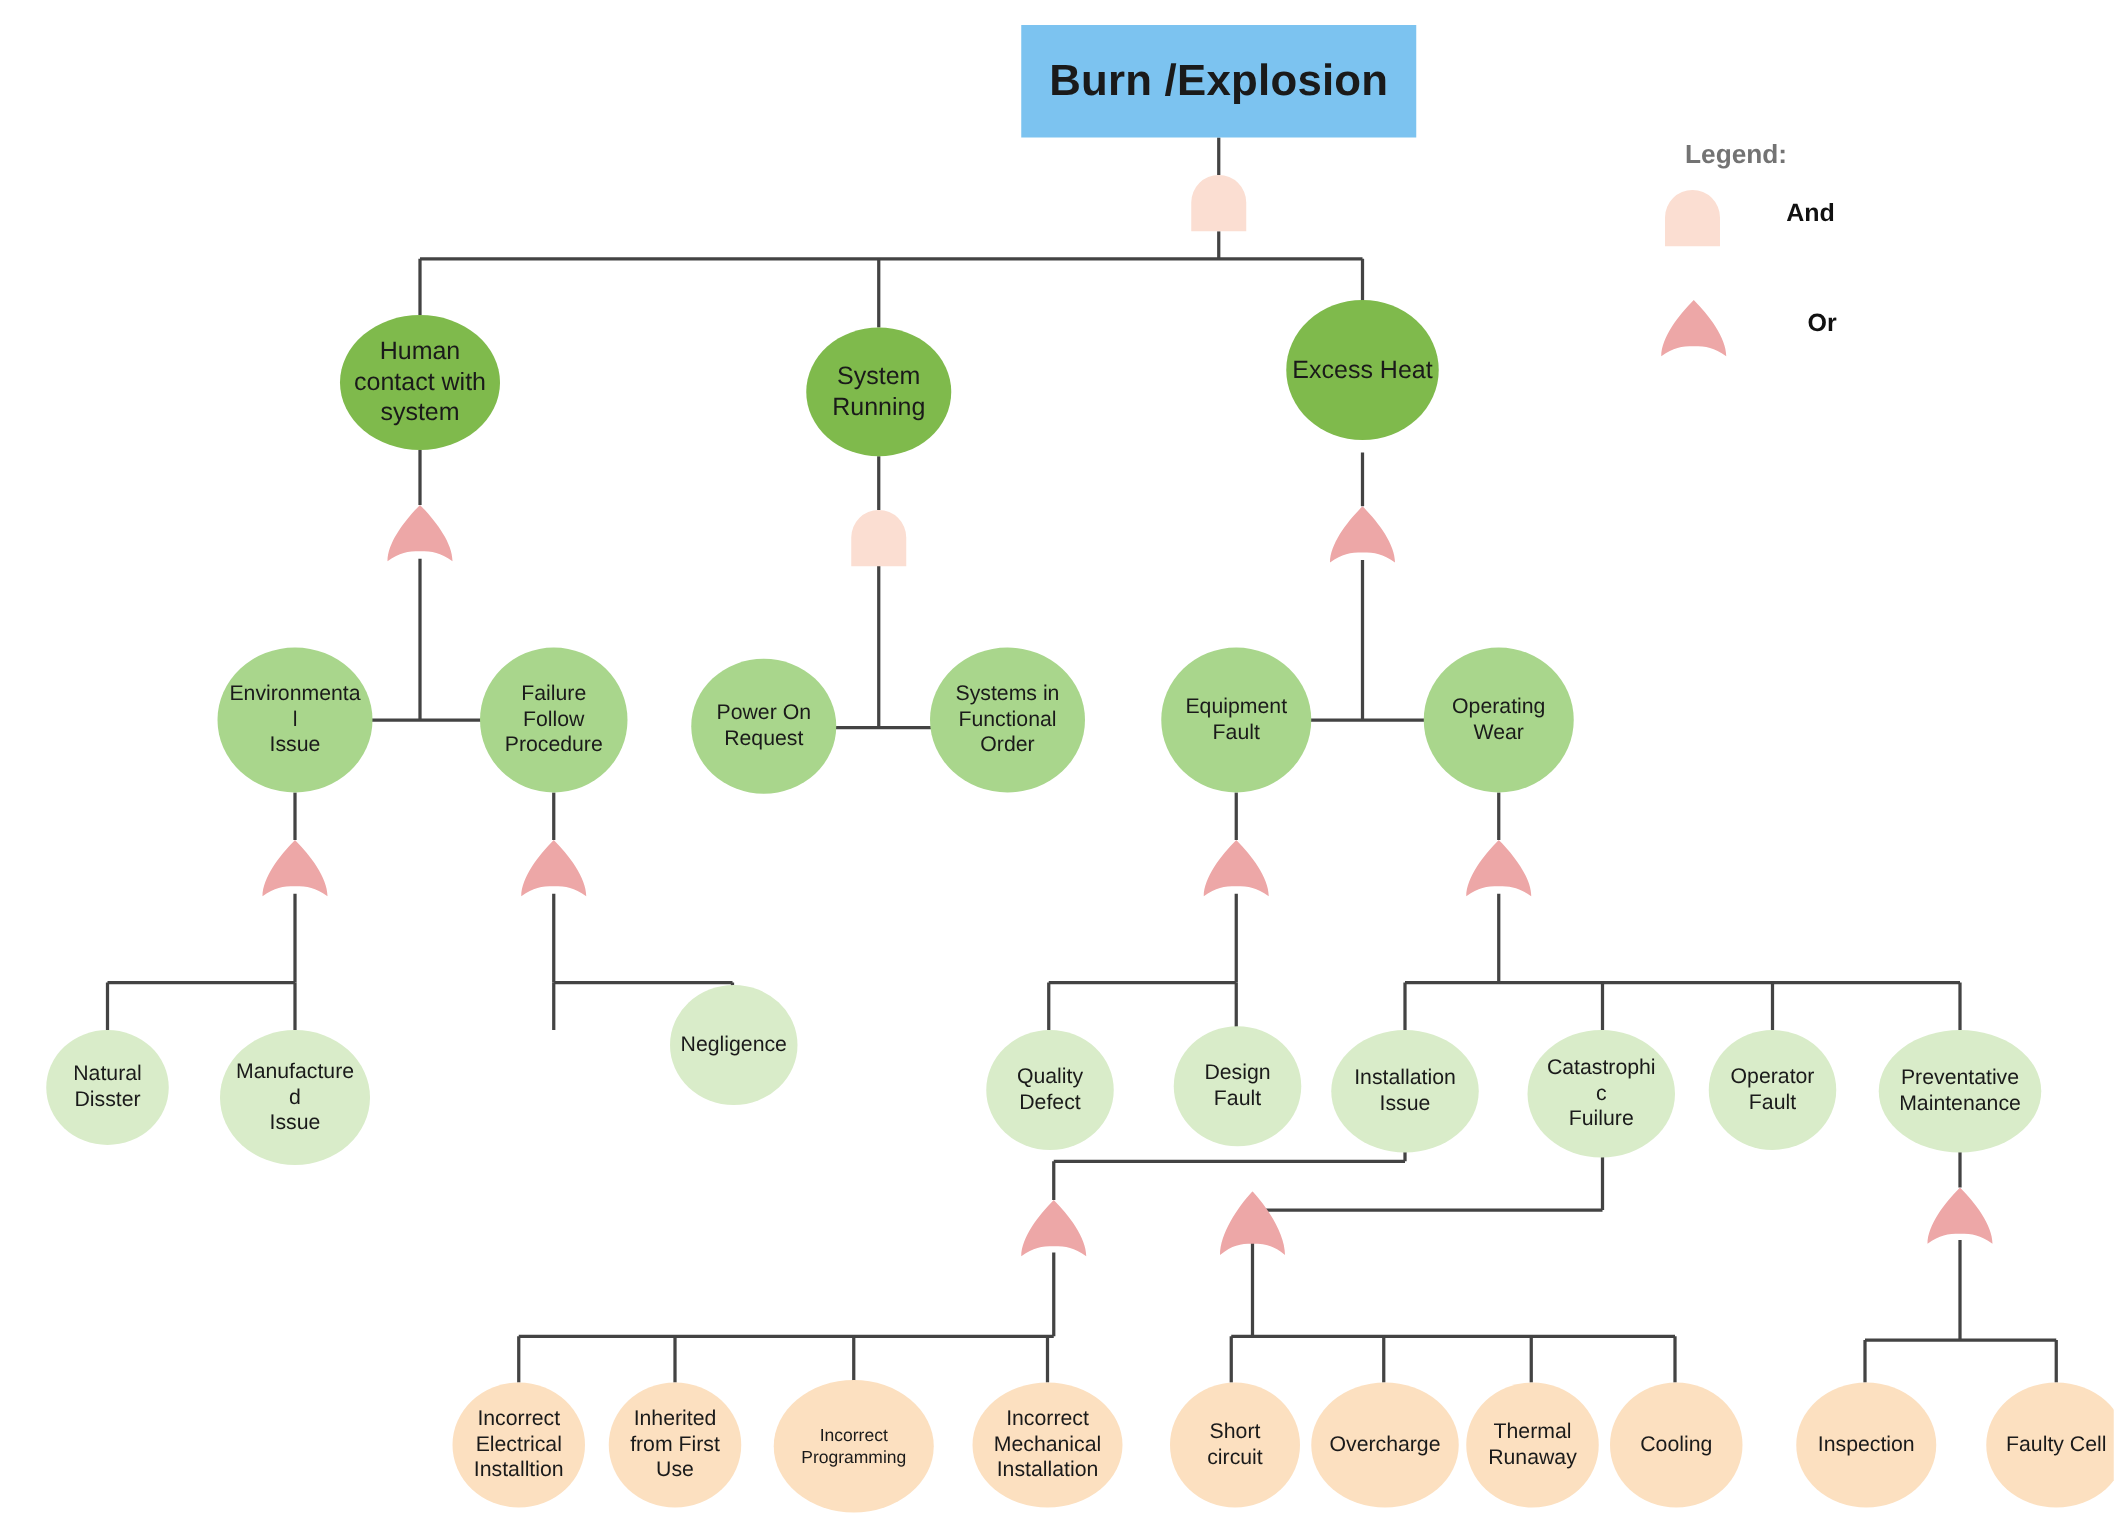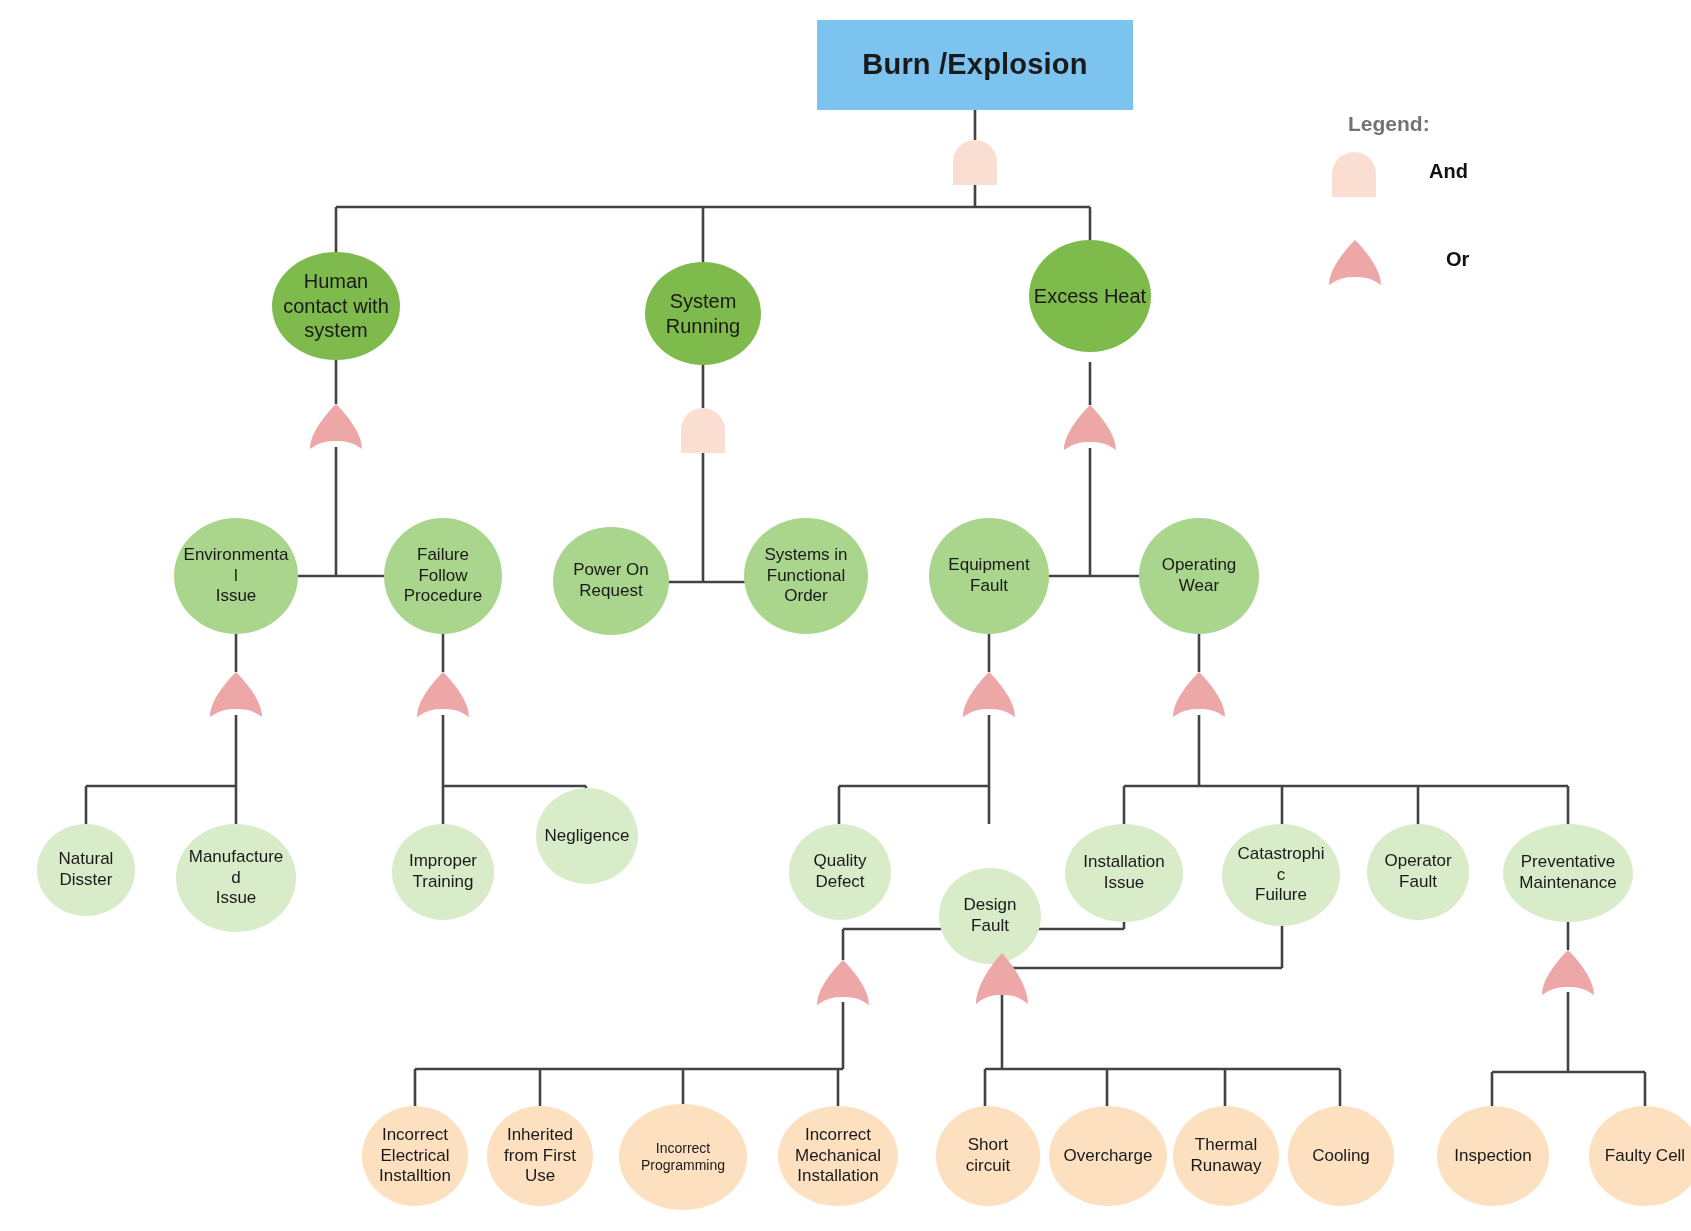--- a/index.html
+++ b/index.html
@@ -44,21 +44,21 @@
     display: block;
     width: 100%;
     padding: 0 4px;
     box-sizing: border-box;
     white-space: pre-line;
   }
   
   .top-event {
     background: #7CC3F0;
     font-weight: bold;
-    font-size: 29px;
+    font-size: 35px;
     letter-spacing: .2px;
   }
   
   .ell {
     border-radius: 50%;
   }
   .lvl2 { background: #7FBA4C; font-size: 20px; }
   .lvl3 { background: #A9D68C; font-size: 17px; }
   .lvl4 { background: #D9ECC9; font-size: 17px; }
   .leaf { background: #FCE0C0; font-size: 17px; }
@@ -292,32 +292,28 @@
 
   <div class="node ell lvl4" style="left:37px; top:824px; width:98px; height:92px;">
     <span class="lbl">Natural
 Disster</span>
   </div>
   <div class="node ell lvl4" style="left:176px; top:824px; width:120px; height:108px;">
     <span class="lbl">Manufacture
 d
 Issue</span>
   </div>
-  <div class="node ell lvl4" style="left:392px; top:824px; width:102px; height:96px;">
-    <span class="lbl">Improper
-Training</span>
-  </div>
   <div class="node ell lvl4" style="left:536px; top:788px; width:102px; height:96px;">
     <span class="lbl">Negligence</span>
   </div>
   <div class="node ell lvl4" style="left:789px; top:824px; width:102px; height:96px;">
     <span class="lbl">Quality
 Defect</span>
   </div>
-  <div class="node ell lvl4" style="left:939px; top:868px; width:102px; height:96px;justify-content:flex-end;">
+  <div class="node ell lvl4" style="left:939px; top:821px; width:102px; height:96px;justify-content:flex-end;">
     <span class="lbl">Design
 Fault</span>
   </div>
   <div class="node ell lvl4" style="left:1065px; top:824px; width:118px; height:98px;">
     <span class="lbl">Installation
 Issue</span>
   </div>
   <div class="node ell lvl4" style="left:1222px; top:824px; width:118px; height:102px;">
     <span class="lbl">Catastrophi
 c

